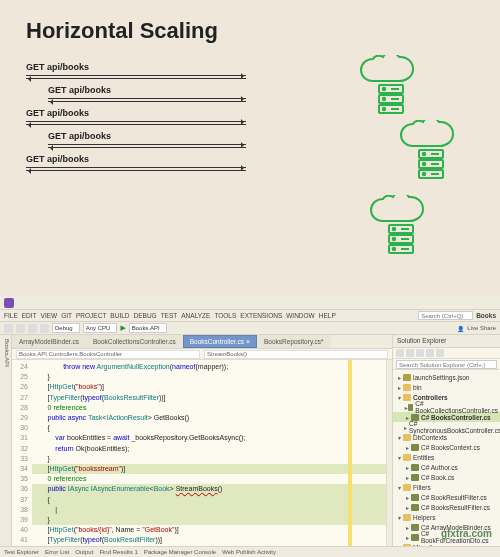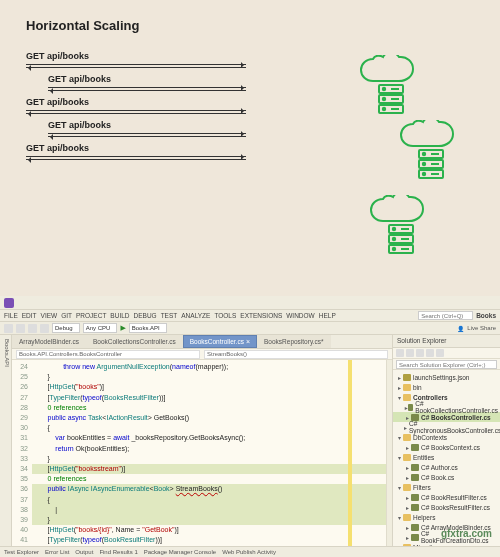--- a/index.html
+++ b/index.html
@@ -1,18 +1,18 @@
 <!DOCTYPE html>
 <html><head>
 <meta charset="utf-8">
 <style>
 *{box-sizing:border-box;margin:0;padding:0;font-family:Arial,Helvetica,sans-serif}
 body{width:500px;height:557px;overflow:hidden;background:#fff}
 .slide{height:296px;background:#efe7da;padding:18px 26px 8px;position:relative}
-.slide h1{font-size:13px;font-weight:700;color:#222;margin-bottom:18px}
+.slide h1{font-size:22px;font-weight:700;color:#222;margin-bottom:18px}
 .reqs{width:220px}
 .req{margin-bottom:6px}
 .req.indent{margin-left:22px}
 .req-label{font-size:9px;font-weight:700;color:#222;margin-bottom:3px;display:block}
 .arrows{display:flex;flex-direction:column;gap:2px}
 .arrow{height:1px;background:#333;position:relative}
 .arrow.right::after{content:"";position:absolute;right:-1px;top:-2px;border:3px solid transparent;border-left-color:#333}
 .arrow.left::before{content:"";position:absolute;left:-1px;top:-2px;border:3px solid transparent;border-right-color:#333}
 .servers{position:absolute;right:25px;top:55px;width:185px;height:225px}
 .cloud-srv{position:absolute}

